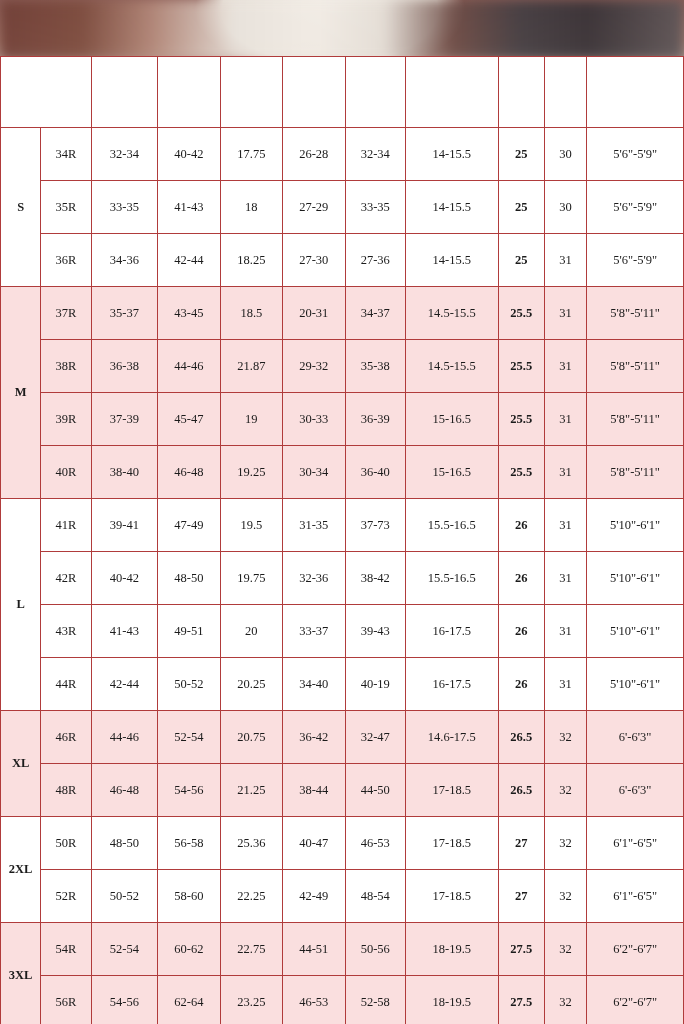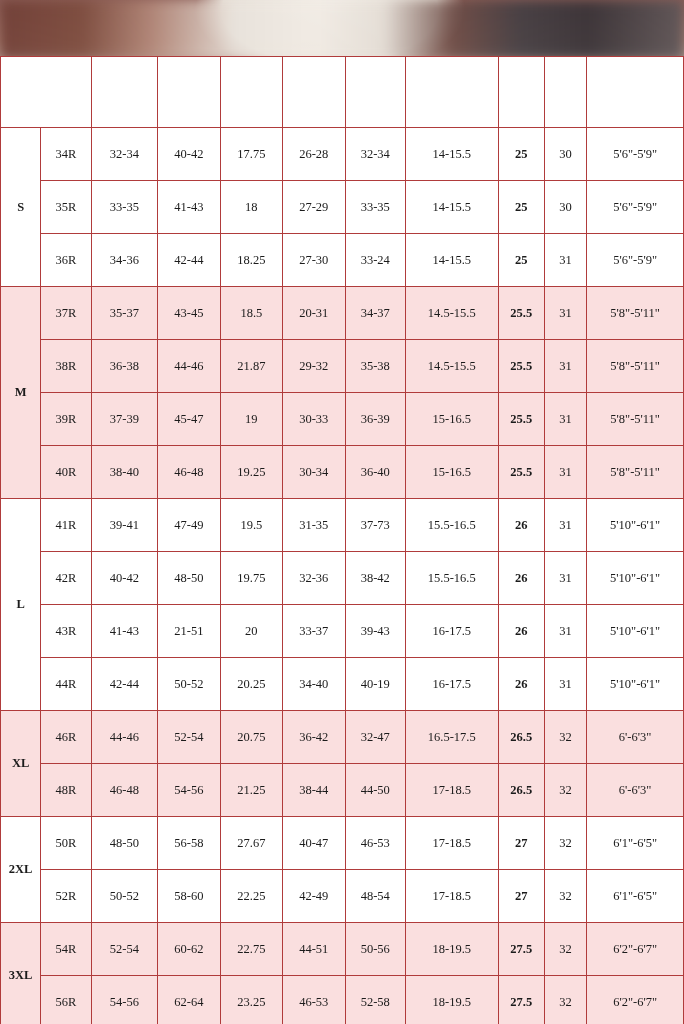--- a/index.html
+++ b/index.html
@@ -162,21 +162,21 @@
           <td class="sleeve white">25</td>
           <td class="white">30</td>
           <td class="white">5'6"-5'9"</td>
         </tr>
         <tr class="white">
           <td class="white">36R</td>
           <td class="white">34-36</td>
           <td class="white">42-44</td>
           <td class="white">18.25</td>
           <td class="white">27-30</td>
-          <td class="white">33-24</td>
+          <td class="white">27-36</td>
           <td class="white">14-15.5</td>
           <td class="sleeve white">25</td>
           <td class="white">31</td>
           <td class="white">5'6"-5'9"</td>
         </tr>
         <tr class="pink">
           <td rowspan="4" class="size-cell pink">M</td>
           <td class="pink">37R</td>
           <td class="pink">35-37</td>
           <td class="pink">43-45</td>
@@ -245,21 +245,21 @@
           <td class="white">32-36</td>
           <td class="white">38-42</td>
           <td class="white">15.5-16.5</td>
           <td class="sleeve white">26</td>
           <td class="white">31</td>
           <td class="white">5'10"-6'1"</td>
         </tr>
         <tr class="white">
           <td class="white">43R</td>
           <td class="white">41-43</td>
-          <td class="white">21-51</td>
+          <td class="white">49-51</td>
           <td class="white">20</td>
           <td class="white">33-37</td>
           <td class="white">39-43</td>
           <td class="white">16-17.5</td>
           <td class="sleeve white">26</td>
           <td class="white">31</td>
           <td class="white">5'10"-6'1"</td>
         </tr>
         <tr class="white">
           <td class="white">44R</td>
@@ -274,21 +274,21 @@
           <td class="white">5'10"-6'1"</td>
         </tr>
         <tr class="pink">
           <td rowspan="2" class="size-cell pink">XL</td>
           <td class="pink">46R</td>
           <td class="pink">44-46</td>
           <td class="pink">52-54</td>
           <td class="pink">20.75</td>
           <td class="pink">36-42</td>
           <td class="pink">32-47</td>
-          <td class="pink">16.5-17.5</td>
+          <td class="pink">14.6-17.5</td>
           <td class="sleeve pink">26.5</td>
           <td class="pink">32</td>
           <td class="pink">6'-6'3"</td>
         </tr>
         <tr class="pink">
           <td class="pink">48R</td>
           <td class="pink">46-48</td>
           <td class="pink">54-56</td>
           <td class="pink">21.25</td>
           <td class="pink">38-44</td>
@@ -296,21 +296,21 @@
           <td class="pink">17-18.5</td>
           <td class="sleeve pink">26.5</td>
           <td class="pink">32</td>
           <td class="pink">6'-6'3"</td>
         </tr>
         <tr class="white">
           <td rowspan="2" class="size-cell white">2XL</td>
           <td class="white">50R</td>
           <td class="white">48-50</td>
           <td class="white">56-58</td>
-          <td class="white">27.67</td>
+          <td class="white">25.36</td>
           <td class="white">40-47</td>
           <td class="white">46-53</td>
           <td class="white">17-18.5</td>
           <td class="sleeve white">27</td>
           <td class="white">32</td>
           <td class="white">6'1"-6'5"</td>
         </tr>
         <tr class="white">
           <td class="white">52R</td>
           <td class="white">50-52</td>

